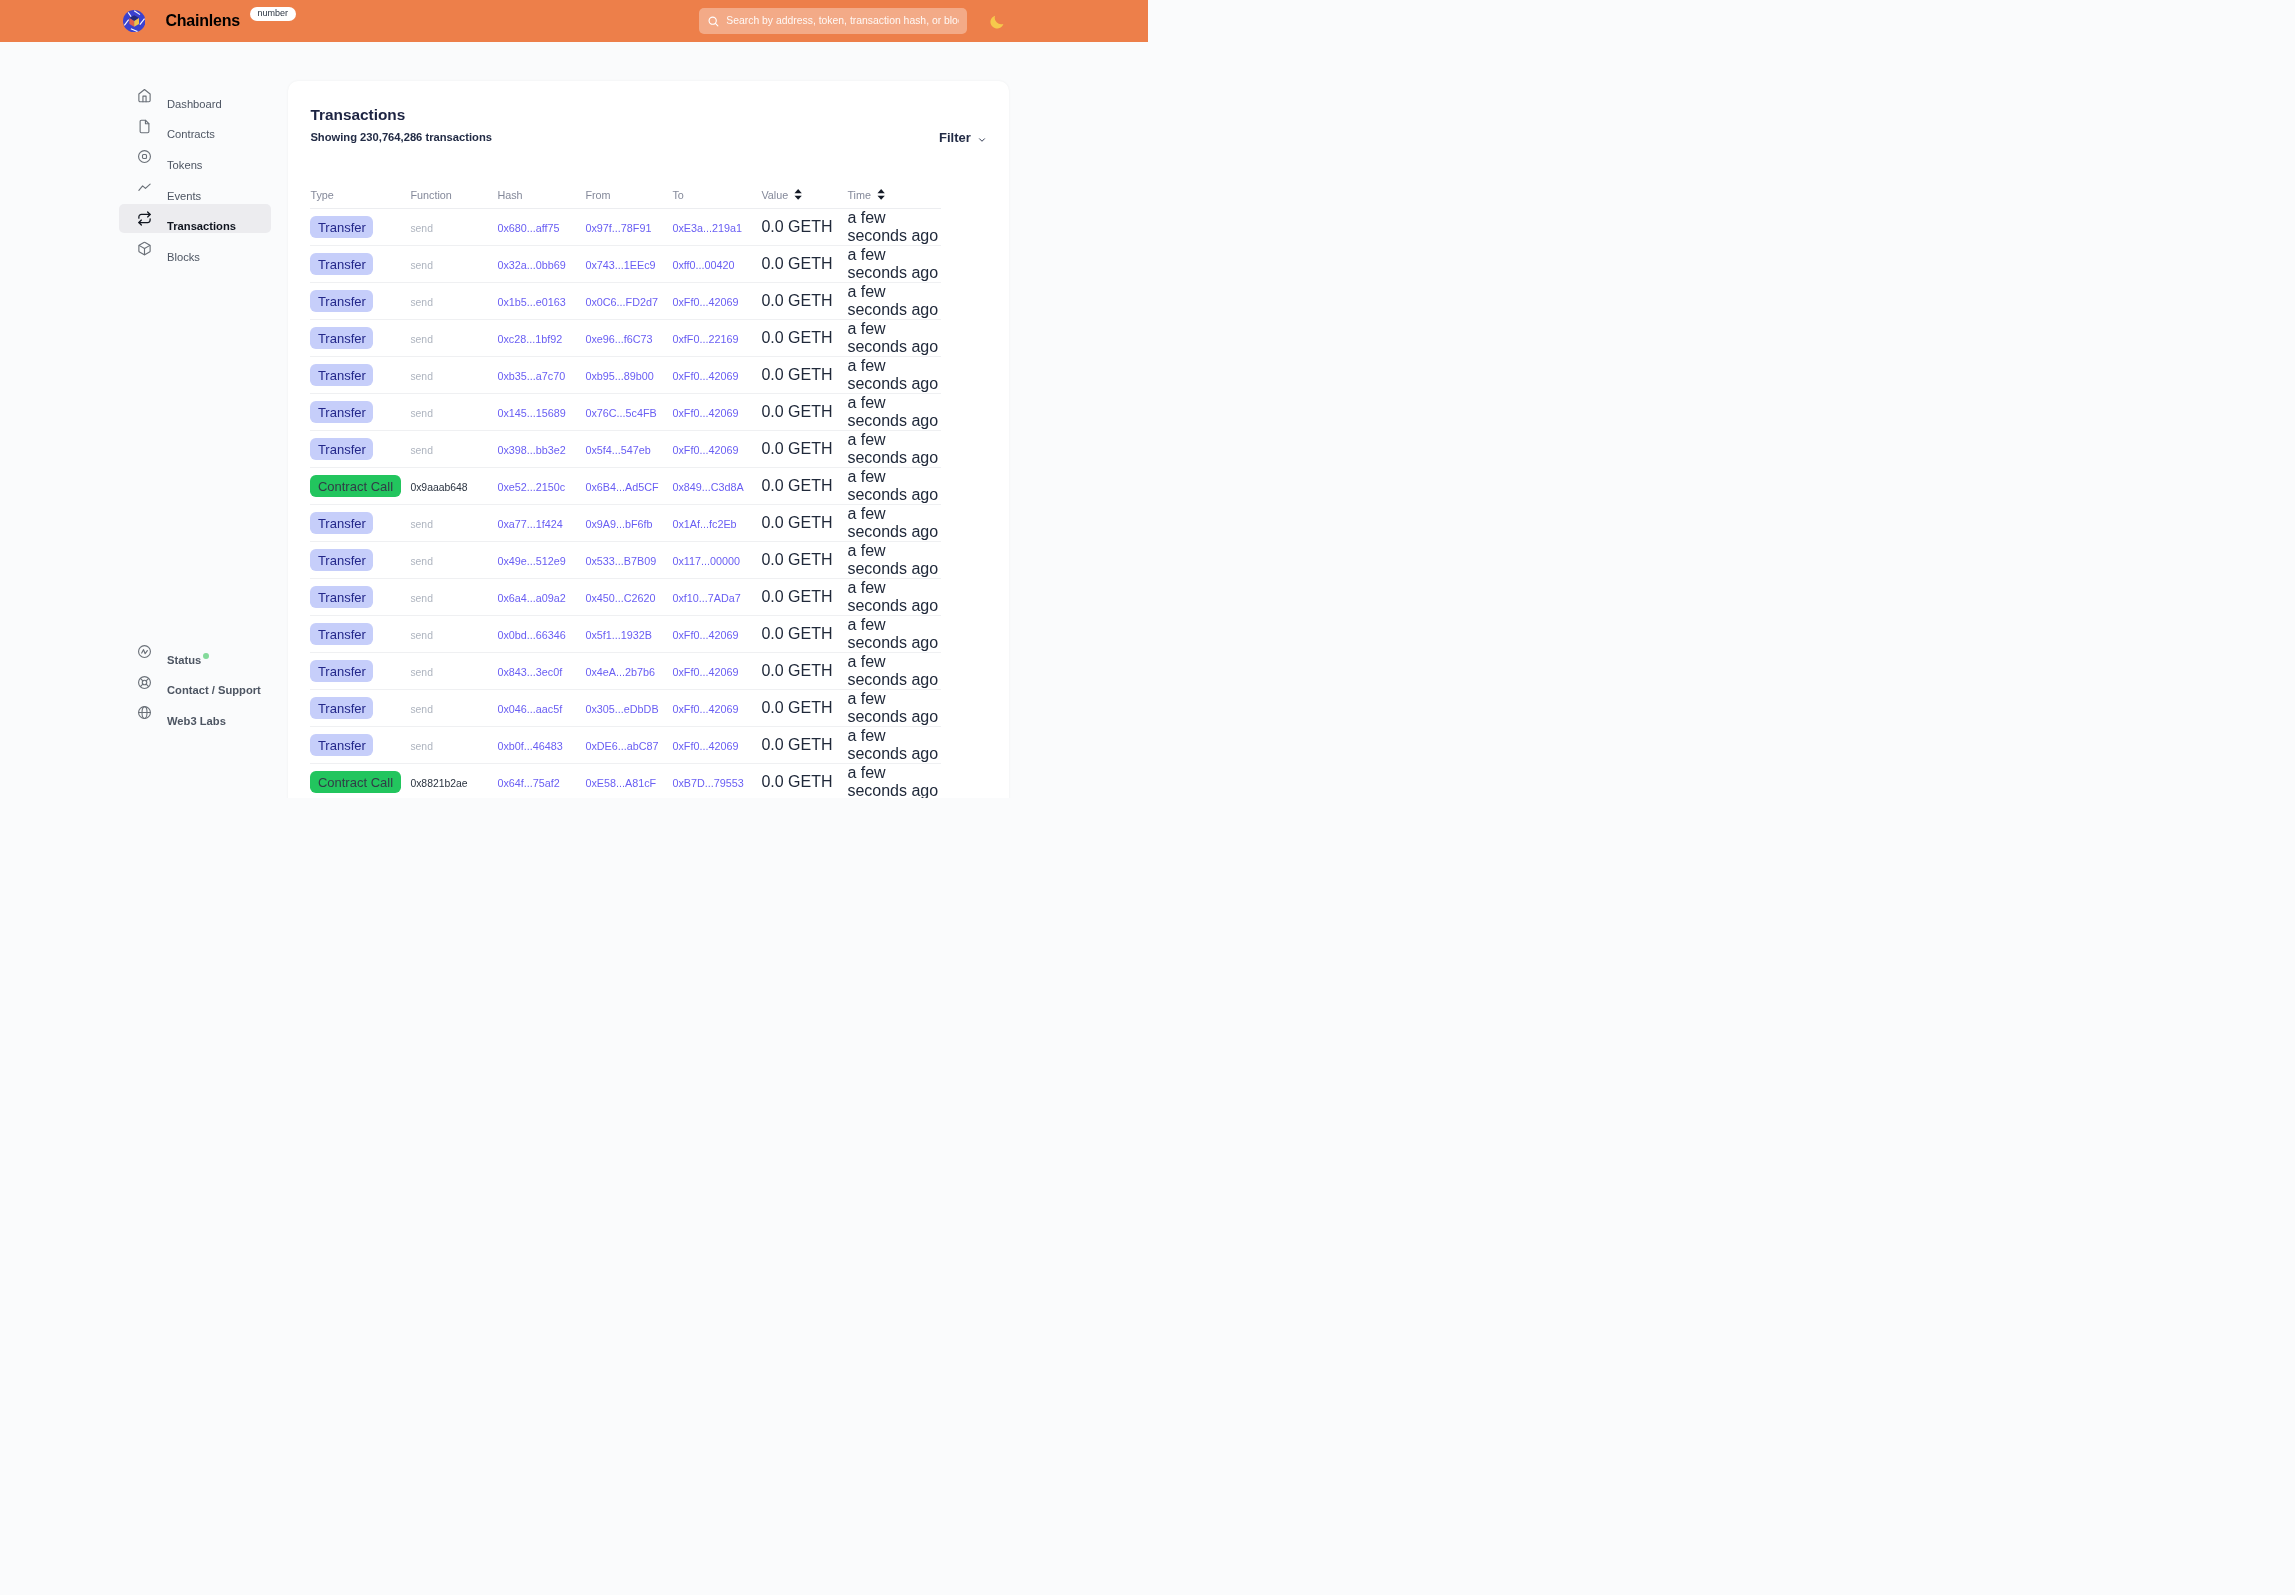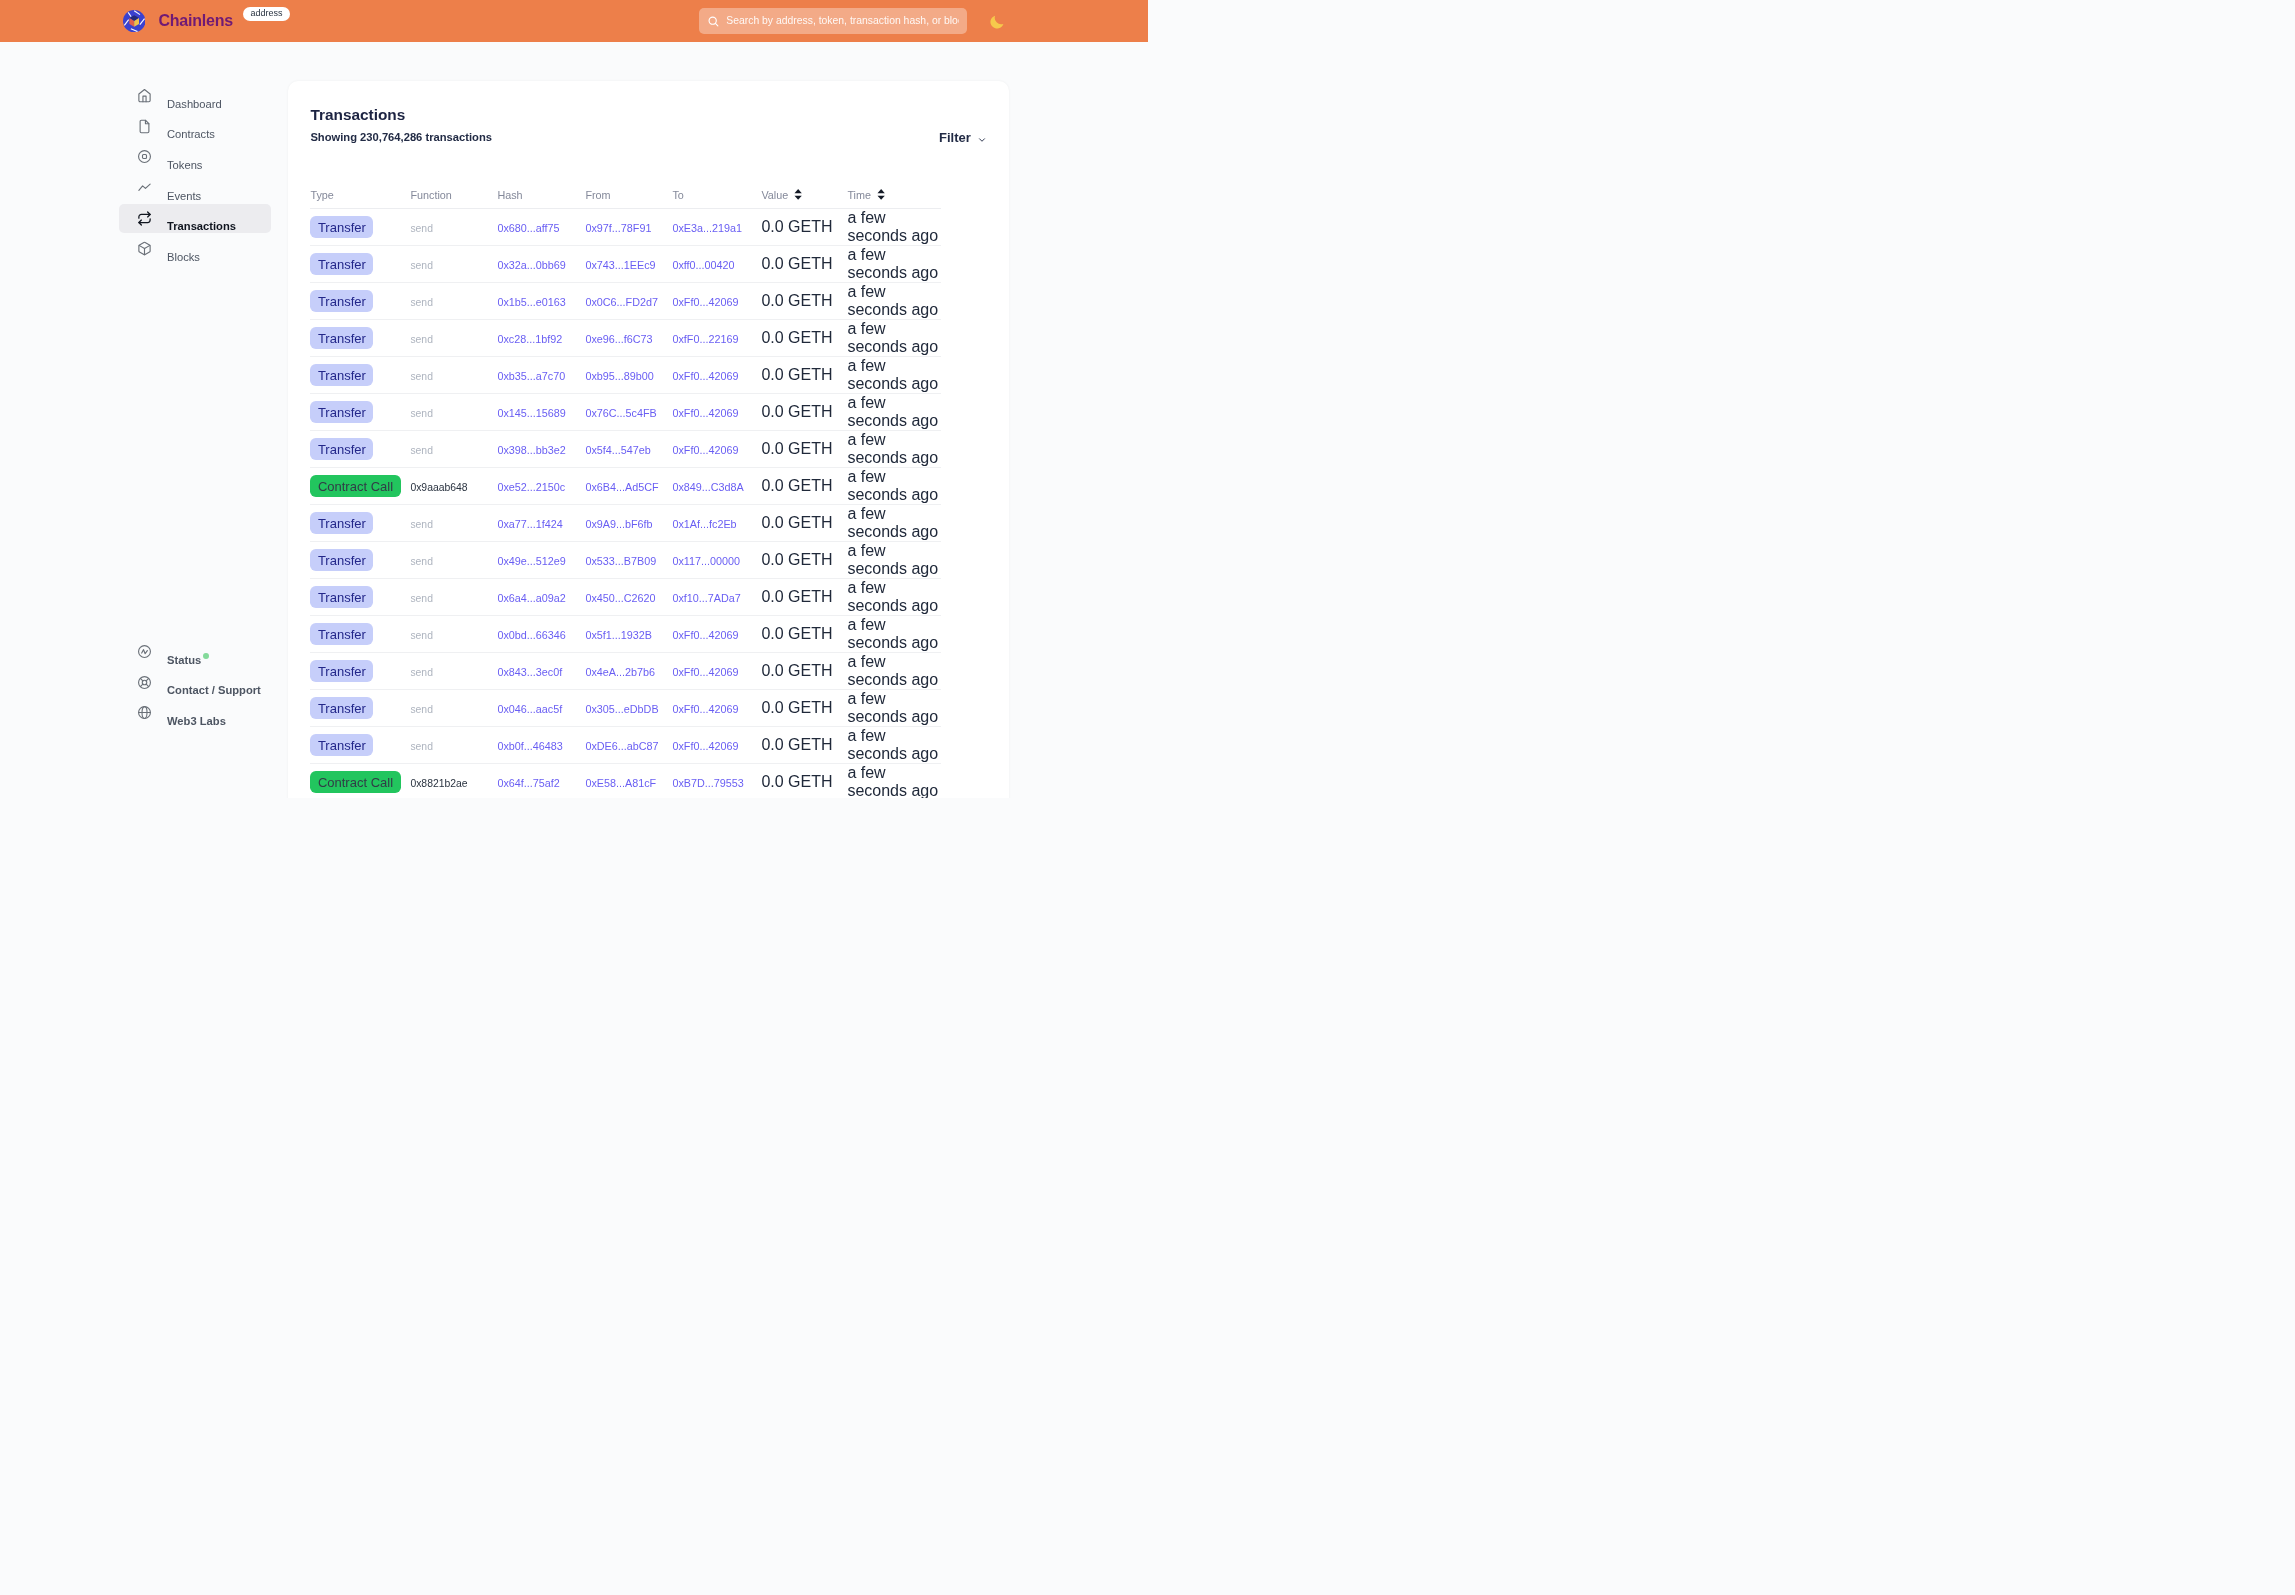--- a/index.html
+++ b/index.html
@@ -15,21 +15,21 @@
   .topbar {
     position:absolute; top:0; left:0; right:0; height:42px;
     background:#ED7F4A;
   }
   .brand {
     position:absolute; left:123px; top:0; height:42px;
     display:flex; align-items:center;
   }
   .brand-logo { width:22.4px; height:22.4px; display:block; }
   .brand-name {
-    margin-left:13px; font-size:16px; font-weight:800; color:#701a75;
+    margin-left:20px; font-size:16px; font-weight:800; color:#000000;
     letter-spacing:-0.2px;
   }
   .testnet-badge {
     margin-left:10px; position:relative; top:-7.5px;
     background:#FFFFFF; border-radius:7.5px; padding:2.5px 7.5px;
     font-size:9px; color:#2A3442; line-height:1;
   }
   .search {
     position:absolute; left:699px; top:7.5px; width:268px; height:26.6px;
     background:rgba(255,255,255,0.34); border-radius:5px;
@@ -122,21 +122,21 @@
         <line x1="26" y1="10.5" x2="20.3" y2="17.5"></line>
         <line x1="17.5" y1="26" x2="9.5" y2="22.5"></line>
         <line x1="1.6" y1="18.5" x2="6.8" y2="11.5"></line>
         <line x1="6.2" y1="2.8" x2="9.8" y2="8.2"></line>
       </g>
       <polygon points="13.5,6.2 19.3,9.7 13.5,13.2 7.7,9.7" fill="#252B77"></polygon>
       <polygon points="7.7,9.7 13.5,13.2 13.5,20.3 7.7,16.8" fill="#E2604C"></polygon>
       <polygon points="19.3,9.7 13.5,13.2 13.5,20.3 19.3,16.8" fill="#F0C14B"></polygon>
     </svg>
     <span class="brand-name">Chainlens</span>
-    <span class="testnet-badge">address</span>
+    <span class="testnet-badge">number</span>
   </div>
 
   <div class="search">
     <svg width="12.4" height="12.4" viewBox="0 0 24 24" fill="none" stroke="#FFFFFF" stroke-width="2.2" stroke-linecap="round">
       <circle cx="11" cy="11" r="7"></circle>
       <line x1="21" y1="21" x2="16.3" y2="16.3"></line>
     </svg>
     <input type="text" placeholder="Search by address, token, transaction hash, or block number" style="">
   </div>
 

